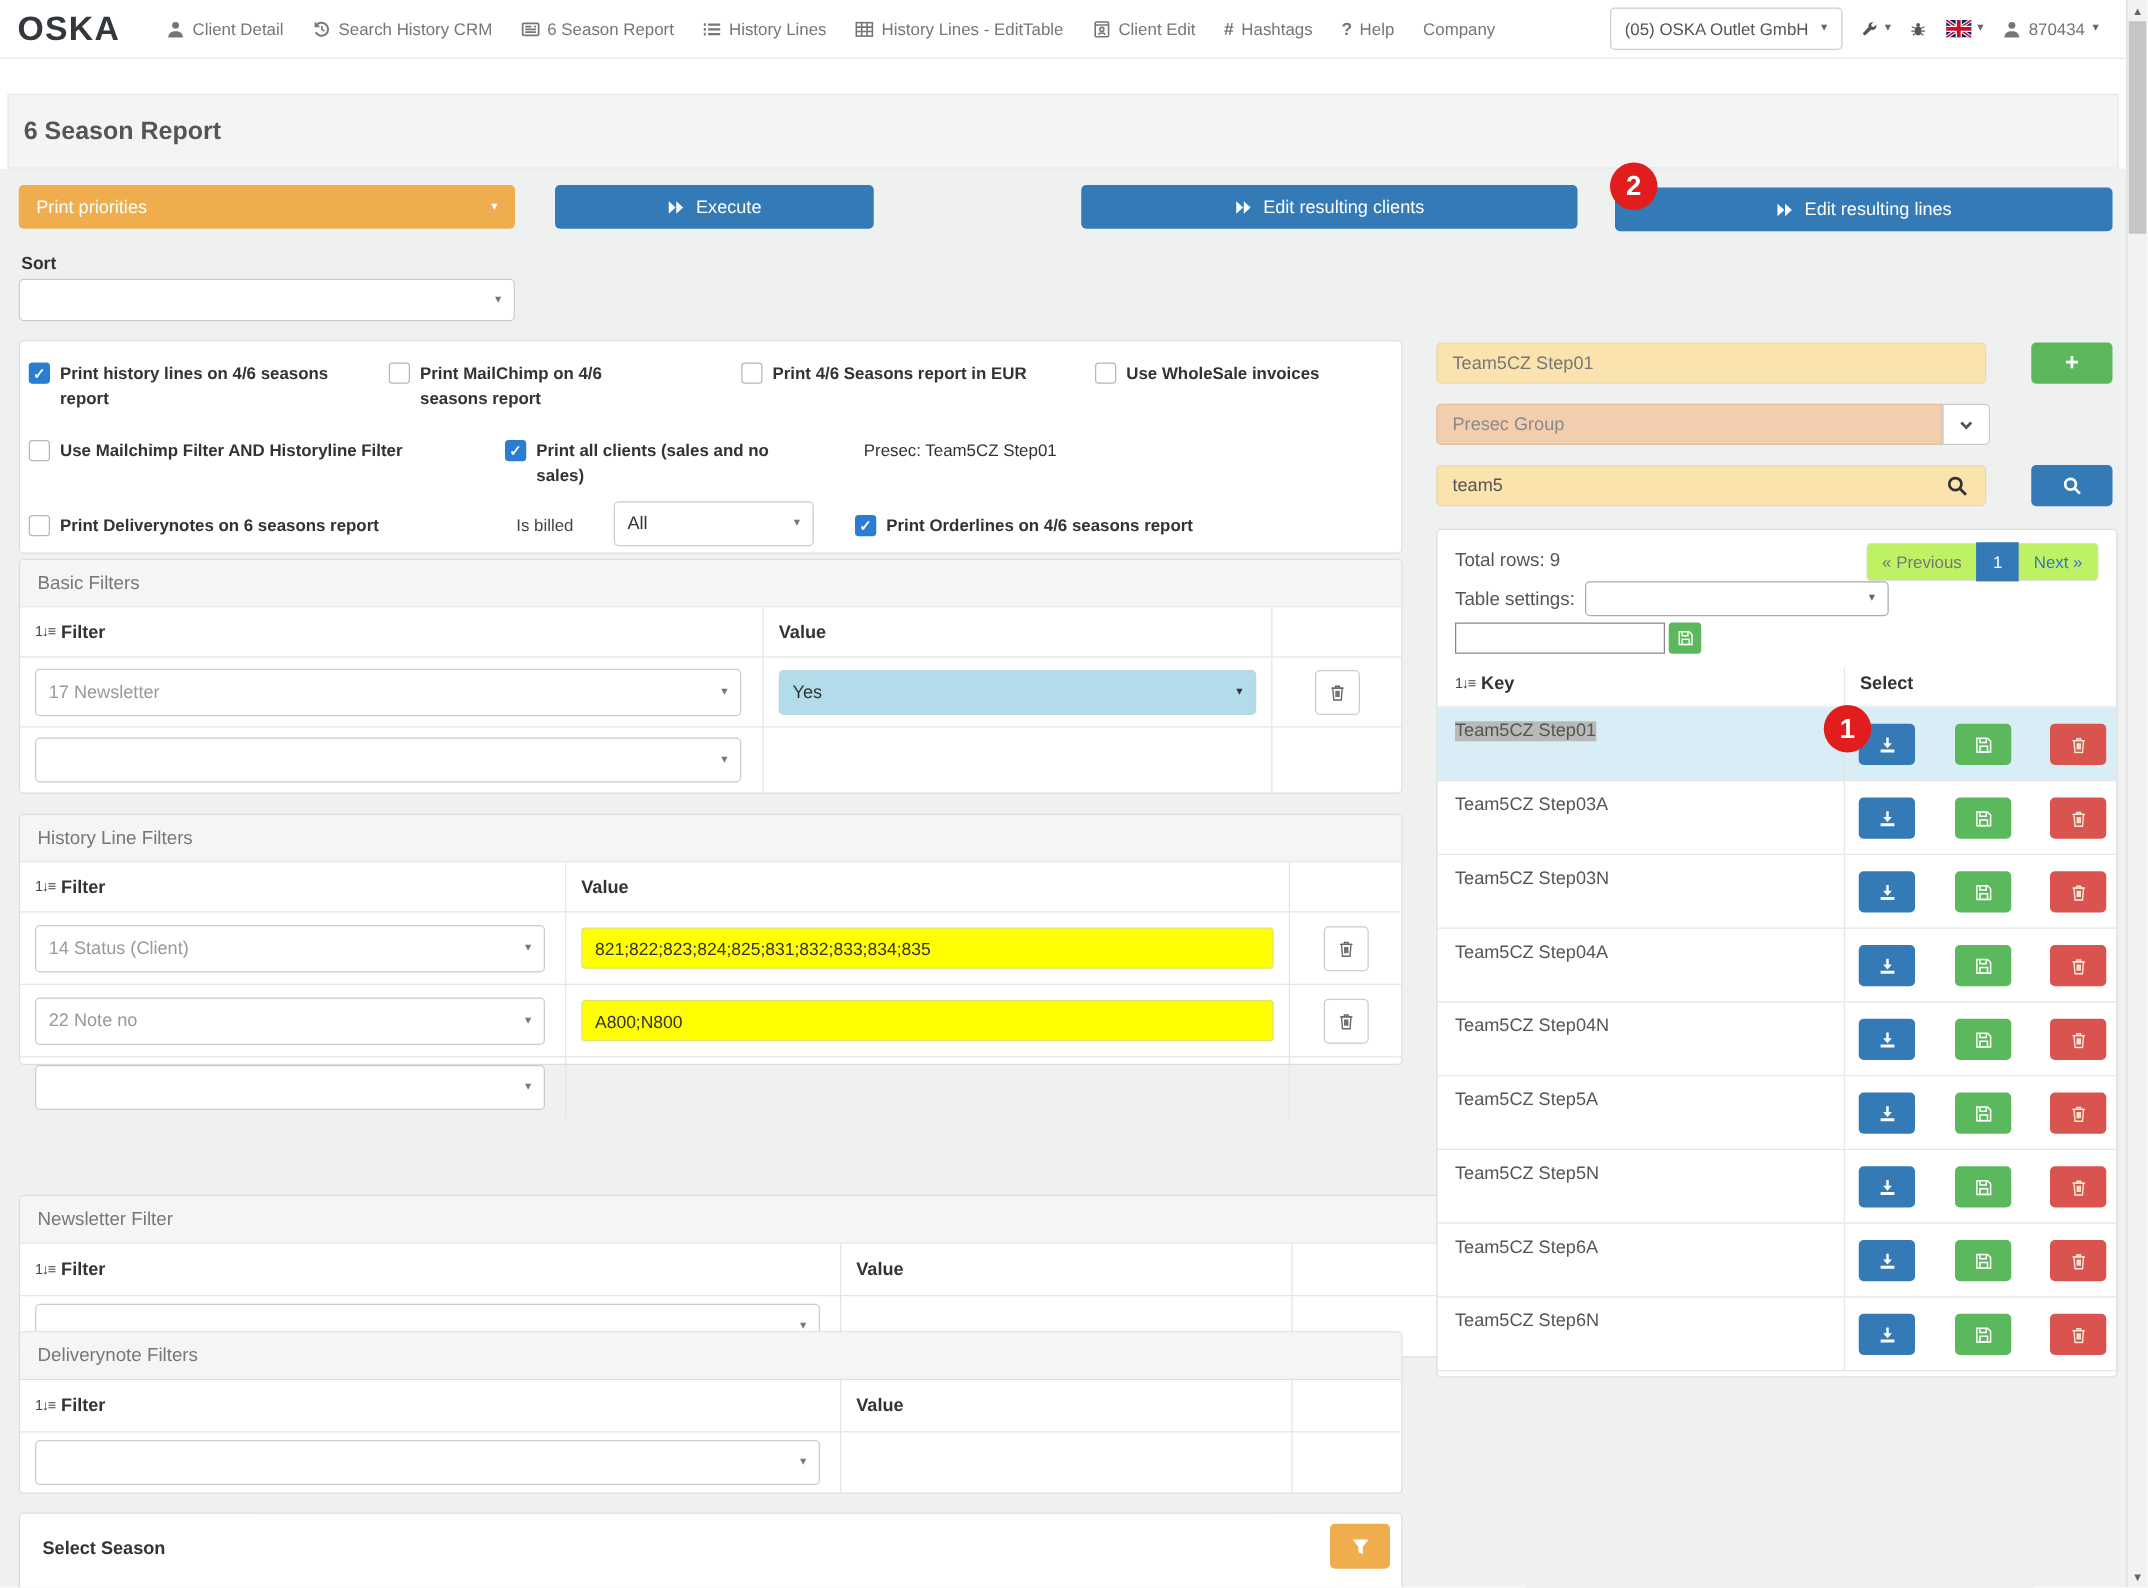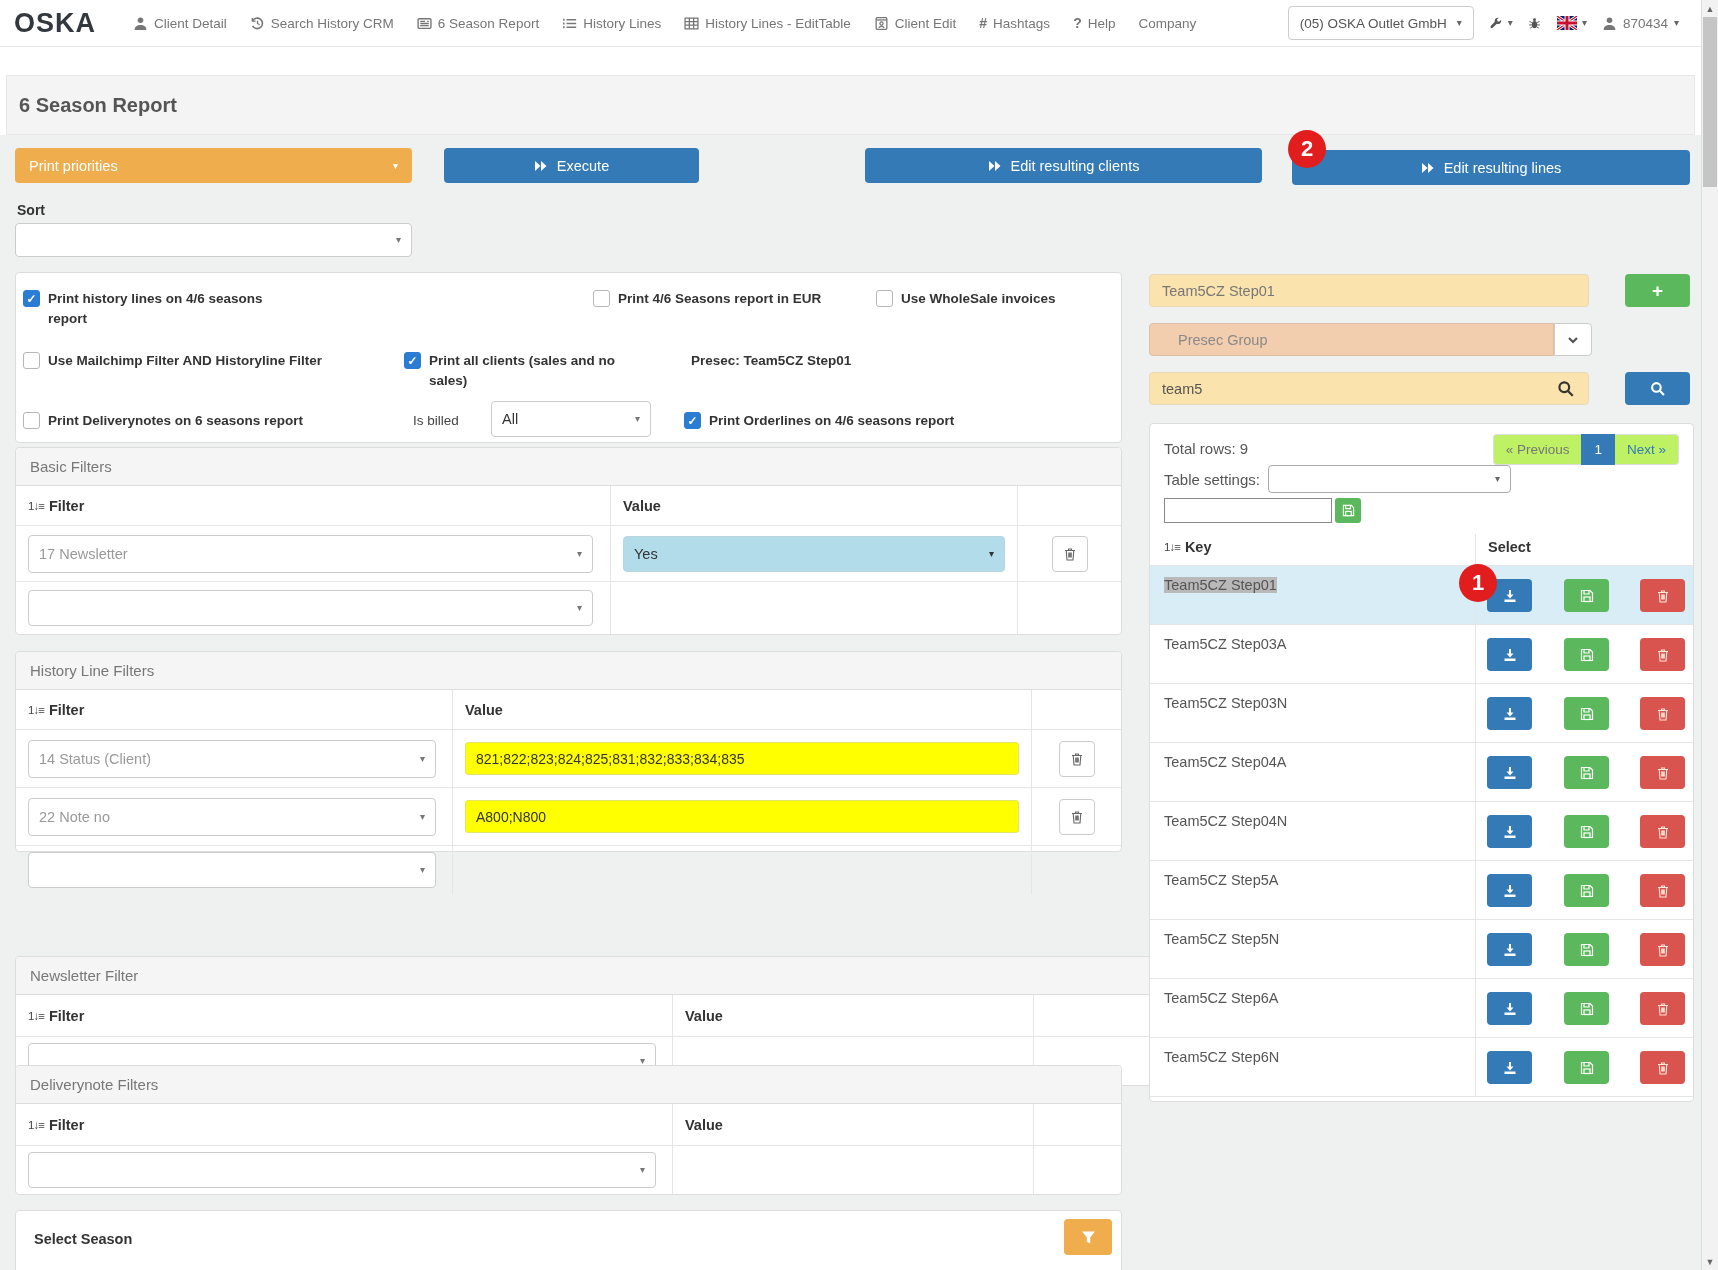--- a/index.html
+++ b/index.html
@@ -52,21 +52,21 @@
   .cb{position:absolute;display:flex;gap:8px;font-size:13.5px;font-weight:bold;color:#333;line-height:1.5;cursor:pointer}
   .box{width:17px;height:17px;border:1px solid #b7b7b7;border-radius:3px;background:#fff;flex:none;margin-top:1px}
   .box.checked{background:#2b7cd3;border-color:#2b7cd3;color:#fff;display:flex;align-items:center;justify-content:center;font-size:12px}
   .plain{position:absolute;font-size:13.5px;color:#333}
 
   
   .rwrap{position:absolute;left:1149px;top:274px;width:545px}
   .inp-tan{position:absolute;height:33px;background:#fbe3ad;border:1px solid #e8d9b4;border-radius:4px;color:#777;font-size:14.5px;padding:0 12px;width:440px}
   .btn-sq{position:absolute;width:65px;height:33px;border-radius:4px;border:none;color:#fff;display:flex;align-items:center;justify-content:center;font-size:19px;font-weight:bold;cursor:pointer}
   .green{background:#5cb85c}.blue{background:#337ab7}.red{background:#d9534f}
-  .presec-sel{position:absolute;left:0;top:49px;width:405px;height:33px;background:#f2cdae;border:1px solid #dcc0a4;border-radius:4px 0 0 4px;display:flex;align-items:center;padding:0 28px;color:#8a8a8a;font-size:14.5px;cursor:pointer}
+  .presec-sel{position:absolute;left:0;top:49px;width:405px;height:33px;background:#f2cdae;border:1px solid #dcc0a4;border-radius:4px 0 0 4px;display:flex;align-items:center;padding:0 12px;color:#8a8a8a;font-size:14.5px;cursor:pointer}
   .presec-btn{position:absolute;left:405px;top:49px;width:38px;height:33px;background:#fff;border:1px solid #ccc;border-radius:0 4px 4px 0;display:flex;align-items:center;justify-content:center;cursor:pointer}
   .search-ico-in{position:absolute;left:408px;top:106px;width:17px;height:17px;color:#333}
 
   .results{position:absolute;left:0;top:149px;width:545px;height:679px;background:#fff;border:1px solid #ddd;border-radius:4px}
   .total{position:absolute;left:14px;top:16px;font-size:15px;color:#555}
   .pag{position:absolute;top:10px;right:14px;display:flex;height:31px}
   .pg{border:1px solid #ddd;display:flex;align-items:center;padding:0 12px;font-size:13.5px;background:#bef264;cursor:pointer}
   .pg.prev{color:#777;border-radius:4px 0 0 4px;border-right:none}
   .pg.cur{background:#337ab7;color:#fff;border-color:#337ab7}
   .pg.next{color:#337ab7;border-radius:0 4px 4px 0;border-left:none}
@@ -236,40 +236,44 @@
     <span class="caret">▾</span>
   </div>
 
   <div class="panel" style="left:15px;top:272px;width:1107px;height:171px">
     <div class="cb" style="left:7px;top:16px;width:245px">
       <span class="box checked">
           <span>✓</span>
         </span>
       <span>Print history lines on 4/6 seasons report</span>
     </div>
+    <div class="cb" style="left:295px;top:16px;width:225px">
+      <span class="box"></span>
+      <span>Print MailChimp on 4/6 seasons report</span>
+    </div>
     <div class="cb" style="left:577px;top:16px;width:260px">
       <span class="box"></span>
       <span>Print 4/6 Seasons report in EUR</span>
     </div>
     <div class="cb" style="left:860px;top:16px;width:220px">
       <span class="box"></span>
       <span>Use WholeSale invoices</span>
     </div>
 
     <div class="cb" style="left:7px;top:78px;width:330px">
       <span class="box"></span>
       <span>Use Mailchimp Filter AND Historyline Filter</span>
     </div>
     <div class="cb" style="left:388px;top:78px;width:235px">
       <span class="box checked">
           <span>✓</span>
         </span>
       <span>Print all clients (sales and no sales)</span>
     </div>
-    <div class="plain" style="left:675px;top:80px;font-weight:bold">Presec: Team5CZ Step01</div>
+    <div class="plain" style="left:675px;top:80px;font-weight:normal">Presec: Team5CZ Step01</div>
 
     <div class="cb" style="left:7px;top:138px;width:330px">
       <span class="box"></span>
       <span>Print Deliverynotes on 6 seasons report</span>
     </div>
     <div class="plain" style="left:397px;top:140px;color:#444">Is billed</div>
     <div class="select" style="position:absolute;left:475px;top:128px;width:160px;height:36px;color:#333">
       <span>All</span>
       <span class="caret">▾</span>
     </div>

